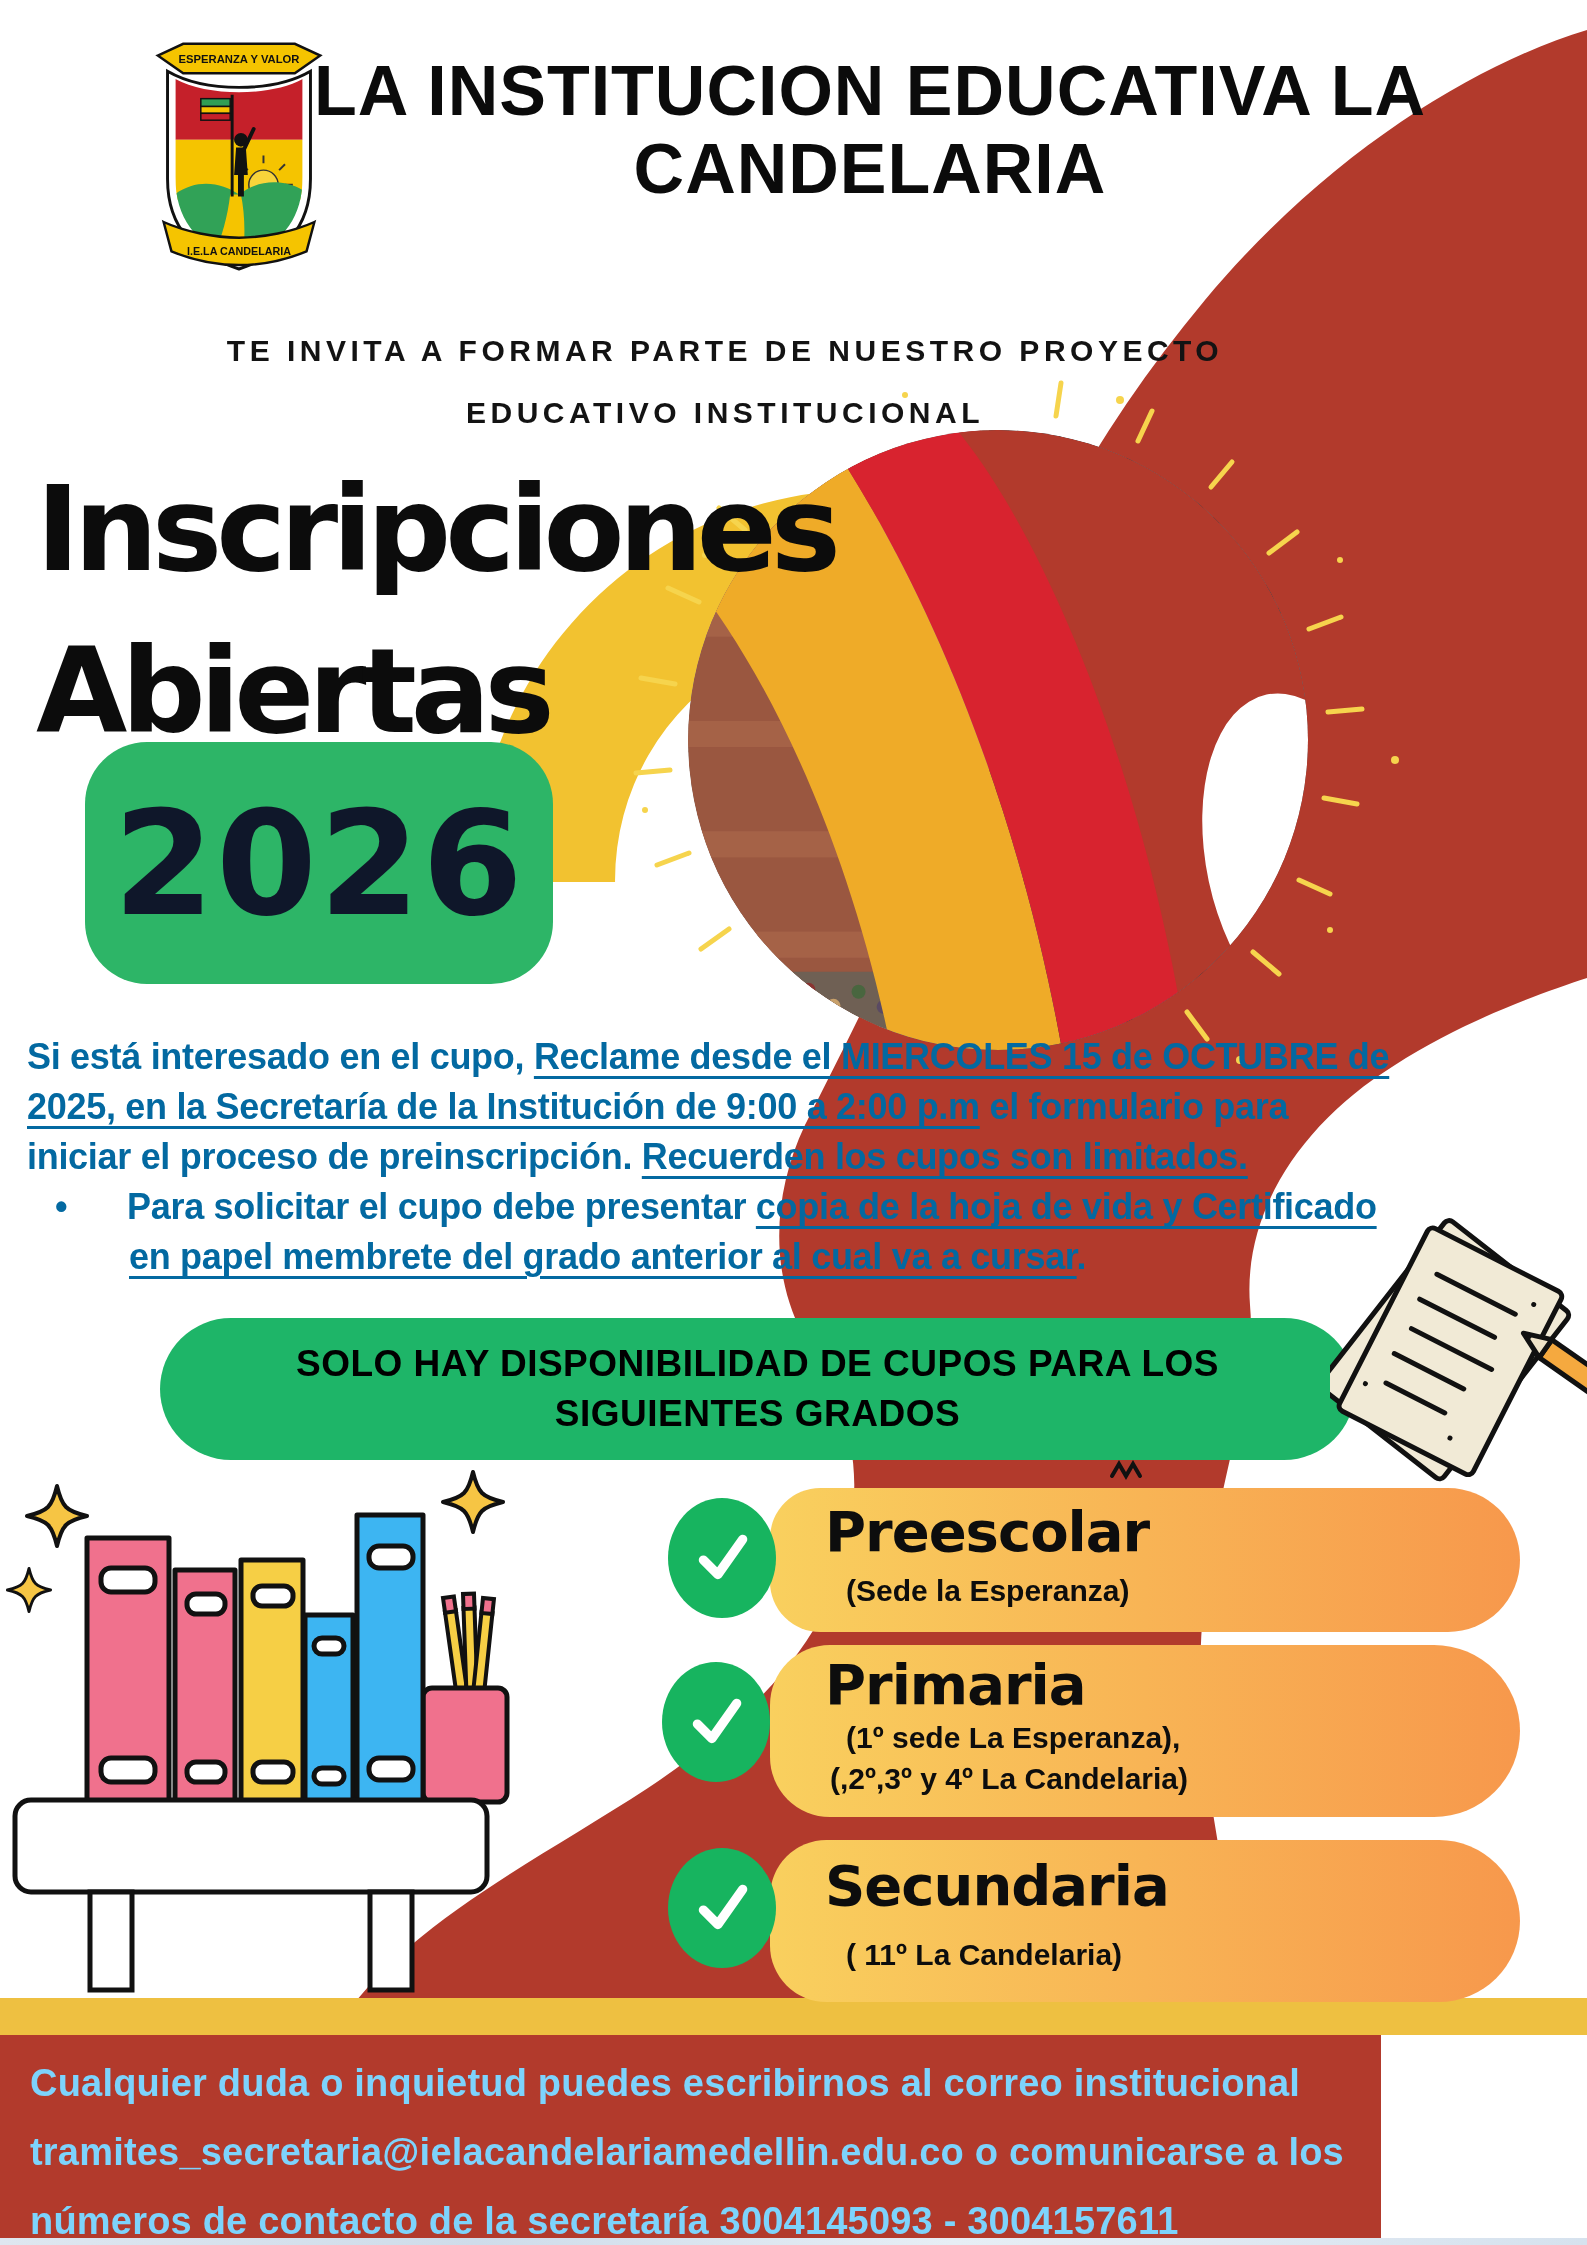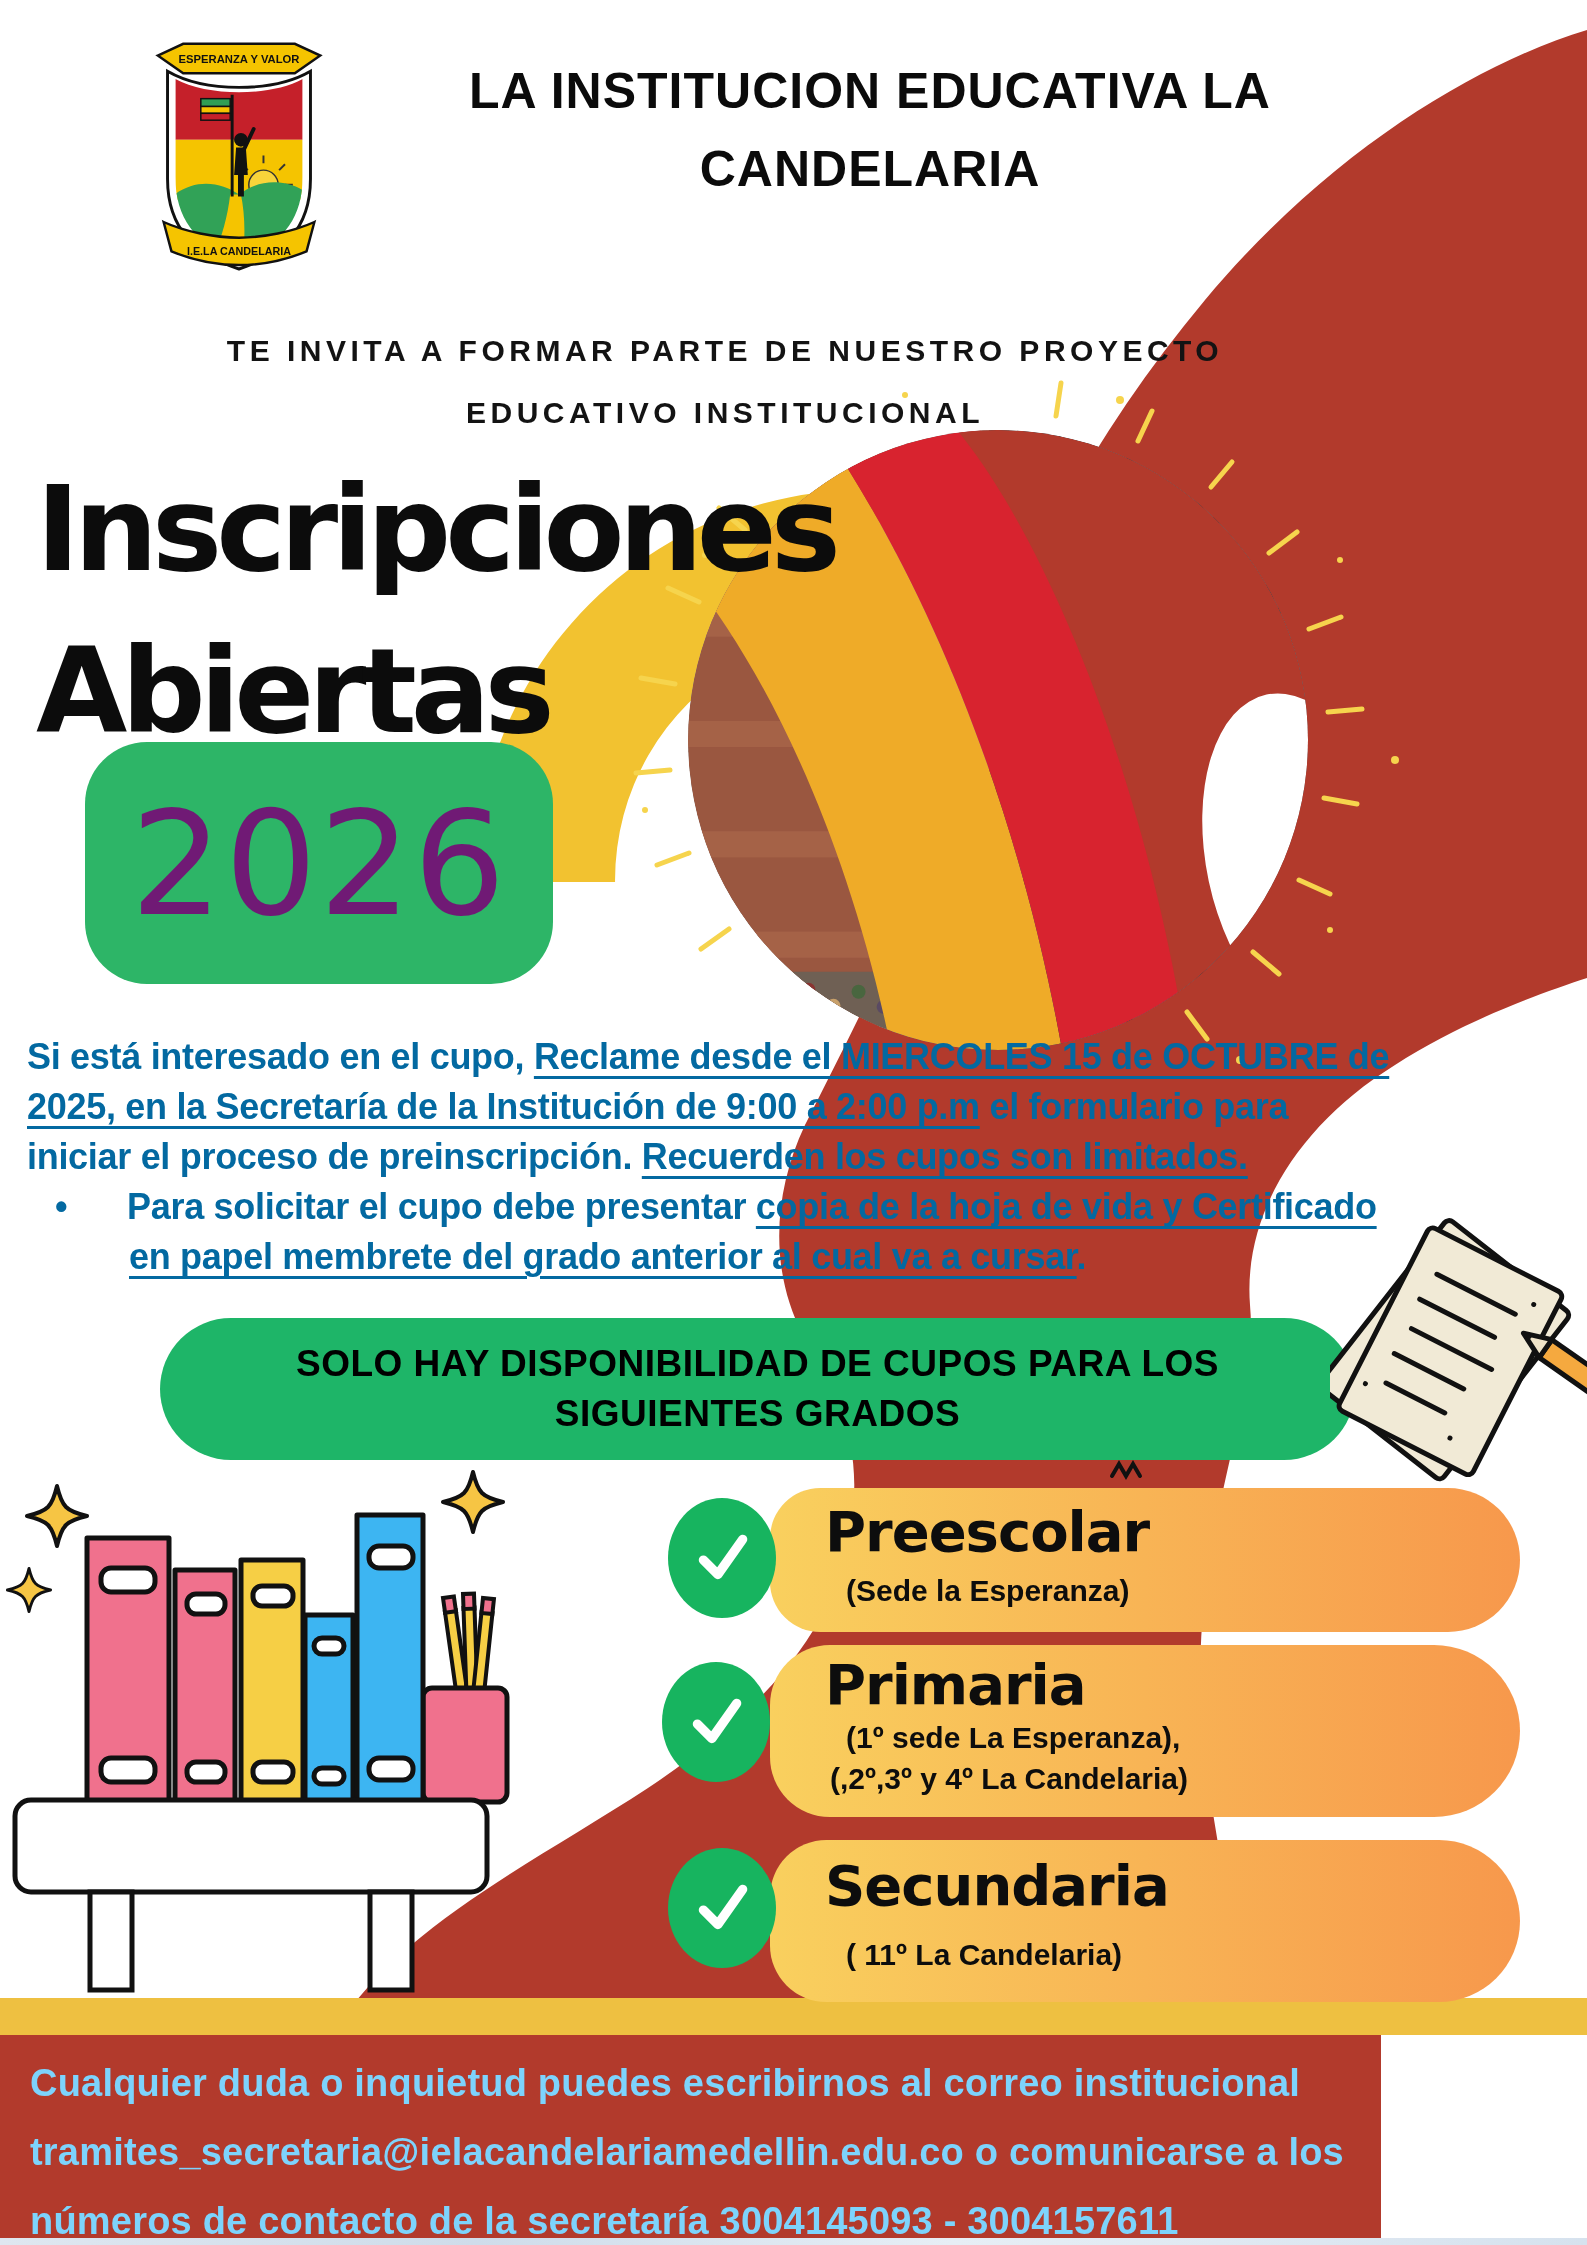--- a/index.html
+++ b/index.html
@@ -2,29 +2,29 @@
 <html><head>
 <meta charset="utf-8">
 <style>
   html,body{margin:0;padding:0;background:#ffffff;}
   .poster{position:relative;width:1587px;height:2245px;overflow:hidden;background:#fff;
           font-family:"Liberation Sans",sans-serif;}
   .abs{position:absolute;}
   svg{display:block;}
   
   .school-title{left:235px;top:52px;width:1270px;text-align:center;
-      font-size:50px;font-weight:bold;letter-spacing:1px;color:#0b0b0b;line-height:78px;z-index:5;}
+      font-size:70px;font-weight:bold;letter-spacing:1px;color:#0b0b0b;line-height:78px;z-index:5;}
   .invite{left:70px;top:320px;width:1310px;text-align:center;font-size:30px;font-weight:bold;
       letter-spacing:4.5px;color:#131313;line-height:62px;z-index:5;}
   .hero{left:36px;top:448px;width:1000px;font-family:"DejaVu Sans",sans-serif;font-weight:bold;
       font-size:118px;letter-spacing:-6px;color:#0c0c0c;line-height:162px;z-index:5;}
   .year-badge{left:85px;top:742px;width:468px;height:242px;border-radius:62px;background:#2db567;
       z-index:5;display:flex;align-items:center;justify-content:center;}
-  .year-badge span{font-family:"DejaVu Sans",sans-serif;font-weight:normal;font-size:145px;
-      color:#701a75;letter-spacing:2px;}
+  .year-badge span{font-family:"DejaVu Sans",sans-serif;font-weight:bold;font-size:145px;
+      color:#0f172a;letter-spacing:2px;}
   .intro{left:27px;top:1032px;width:1540px;font-size:36px;font-weight:bold;color:#0369a1;
       line-height:50px;z-index:5;letter-spacing:-0.3px;}
   .intro .u, .footer-bar .u{text-decoration:underline;text-decoration-thickness:3px;text-underline-offset:7px;}
   .bullet-row{display:flex;margin-top:0;}
   .bullet-dot{width:26px;margin-left:28px;font-size:36px;}
   .bl2{margin-left:48px;}
   .bl1{margin-left:46px;}
   .avail-pill{left:160px;top:1318px;width:1195px;height:142px;border-radius:71px;background:#1eb568;
       z-index:5;display:flex;flex-direction:column;align-items:center;justify-content:center;}
   .avail-pill div{color:#000000;font-weight:bold;font-size:37px;line-height:50px;letter-spacing:0.5px;text-align:center;}

